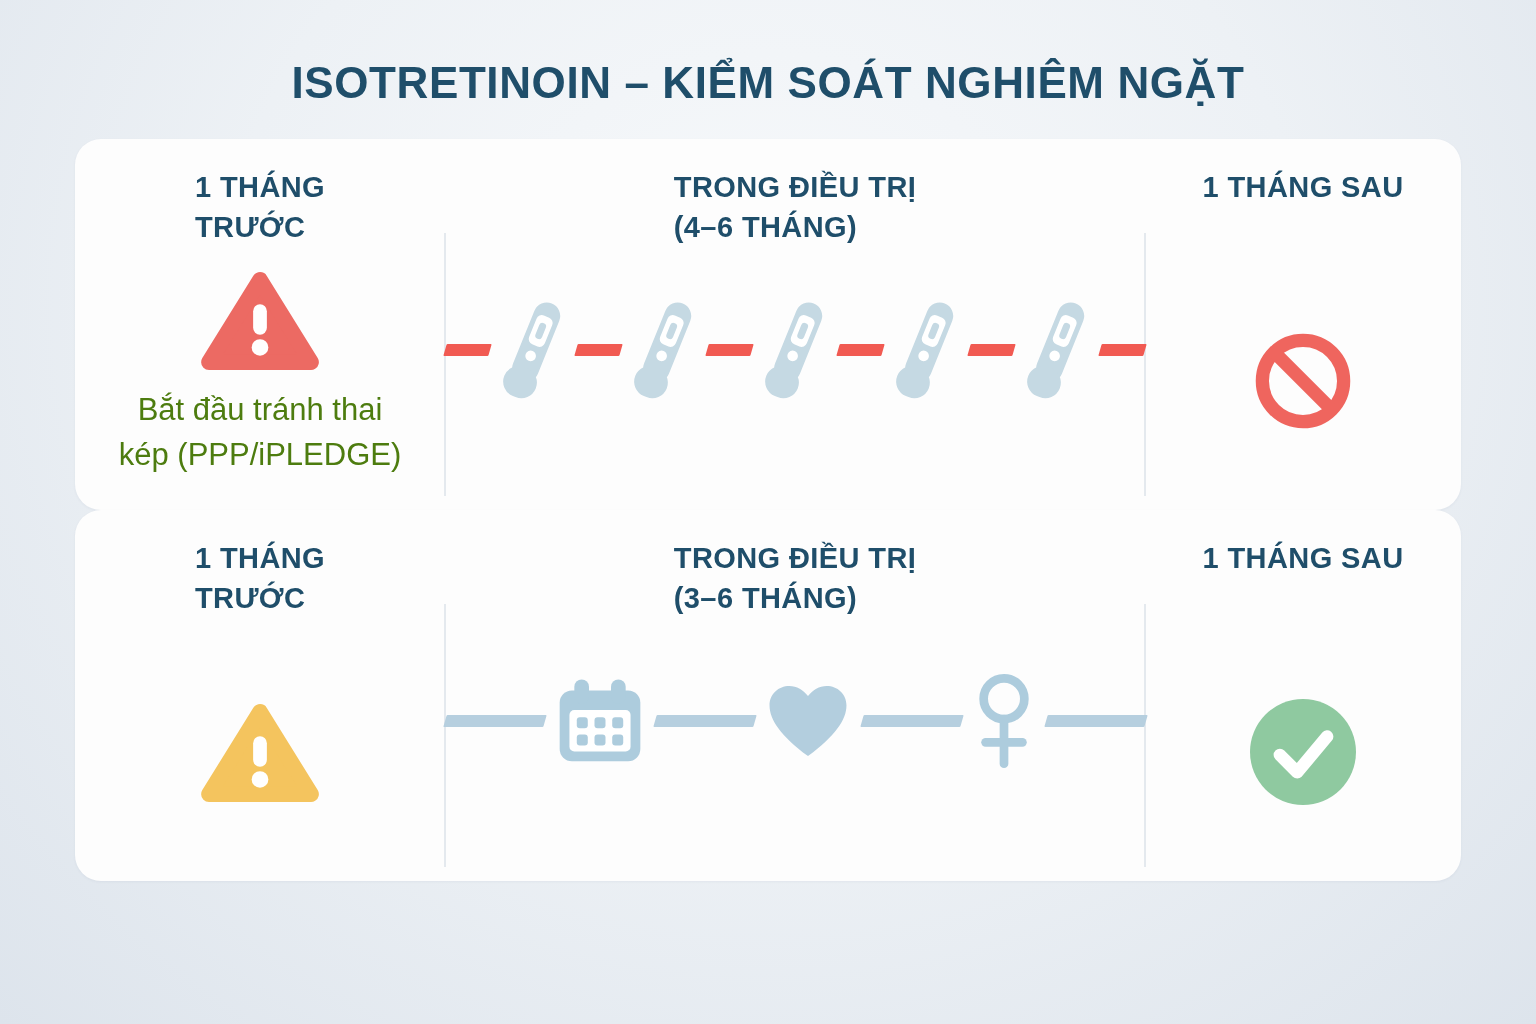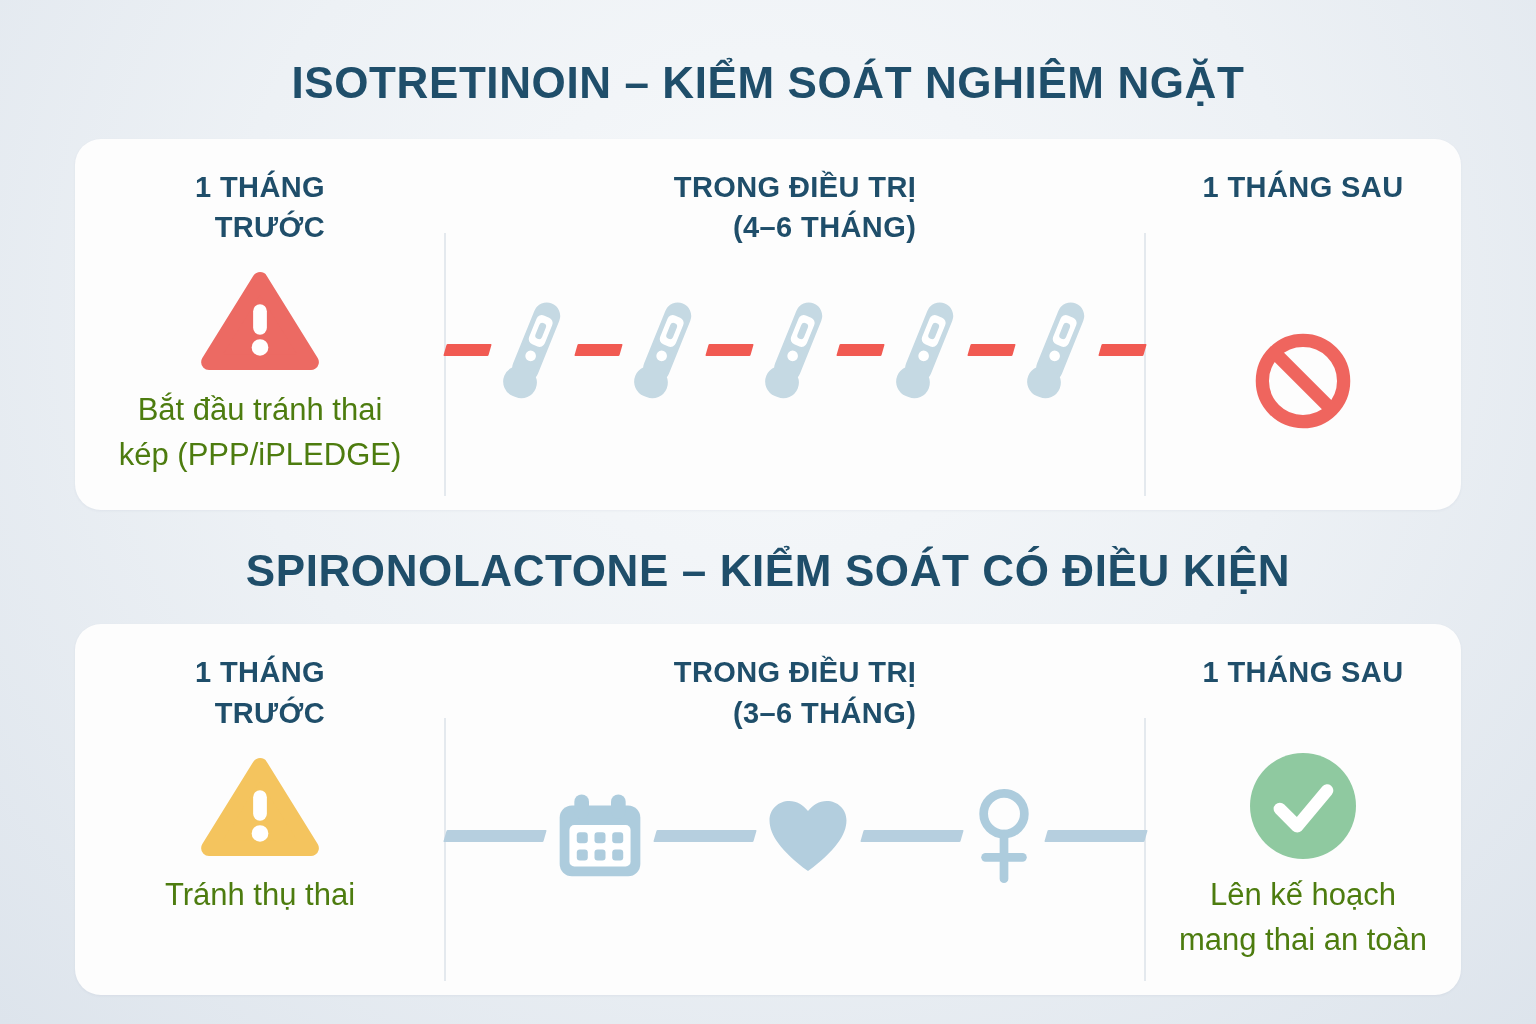--- a/index.html
+++ b/index.html
@@ -46,21 +46,21 @@
   .col-during { flex:1;gap:28px; }
   .col-after  { width:316px; }
 
   .col-heading {
     margin-top:28px;
     height:86px;
     font-size:29px;
     font-weight:bold;
     line-height:1.4;
     letter-spacing:.4px;
-    text-align:right;
+    text-align:left;
     white-space:pre-line;
     color:#1f4e6a;
   }
   .icon-area {
     flex:1;
     width:100%;
     display:flex;
     align-items:center;
     justify-content:center;
   }
@@ -200,35 +200,33 @@
     <div class="col col-after">
       <div class="col-heading">1 THÁNG SAU</div>
       <div class="icon-area">
         <svg class="ic no-entry">
             <use href="#sym-no-entry"></use>
           </svg>
       </div>
     </div>
   </div>
 
-  <h1 class="section-title second">SPIRONOLACTONE – KIỂM SOÁT CÓ ĐIỀU KIỆN</h1>
 
   <div class="card">
     <div class="v-divider left"></div>
     <div class="v-divider right"></div>
 
     <div class="col col-before">
       <div class="col-heading">1 THÁNG
 TRƯỚC</div>
       <div class="icon-area">
         <svg class="ic warn-yellow">
             <use href="#sym-warning"></use>
           </svg>
       </div>
-      <div class="caption">Tránh thụ thai</div>
     </div>
 
     <div class="col col-during">
       <div class="col-heading">TRONG ĐIỀU TRỊ
 (3–6 THÁNG)</div>
       <div class="icon-area timeline-area">
         <div class="timeline">
           <span class="dash blue"></span>
           <svg class="ic calendar">
               <use href="#sym-calendar"></use>
@@ -246,18 +244,16 @@
       </div>
     </div>
 
     <div class="col col-after">
       <div class="col-heading">1 THÁNG SAU</div>
       <div class="icon-area">
         <svg class="ic check">
             <use href="#sym-check"></use>
           </svg>
       </div>
-      <div class="caption">Lên kế hoạch
-mang thai an toàn</div>
     </div>
   </div>
 
 </div>
 
 </body></html>

